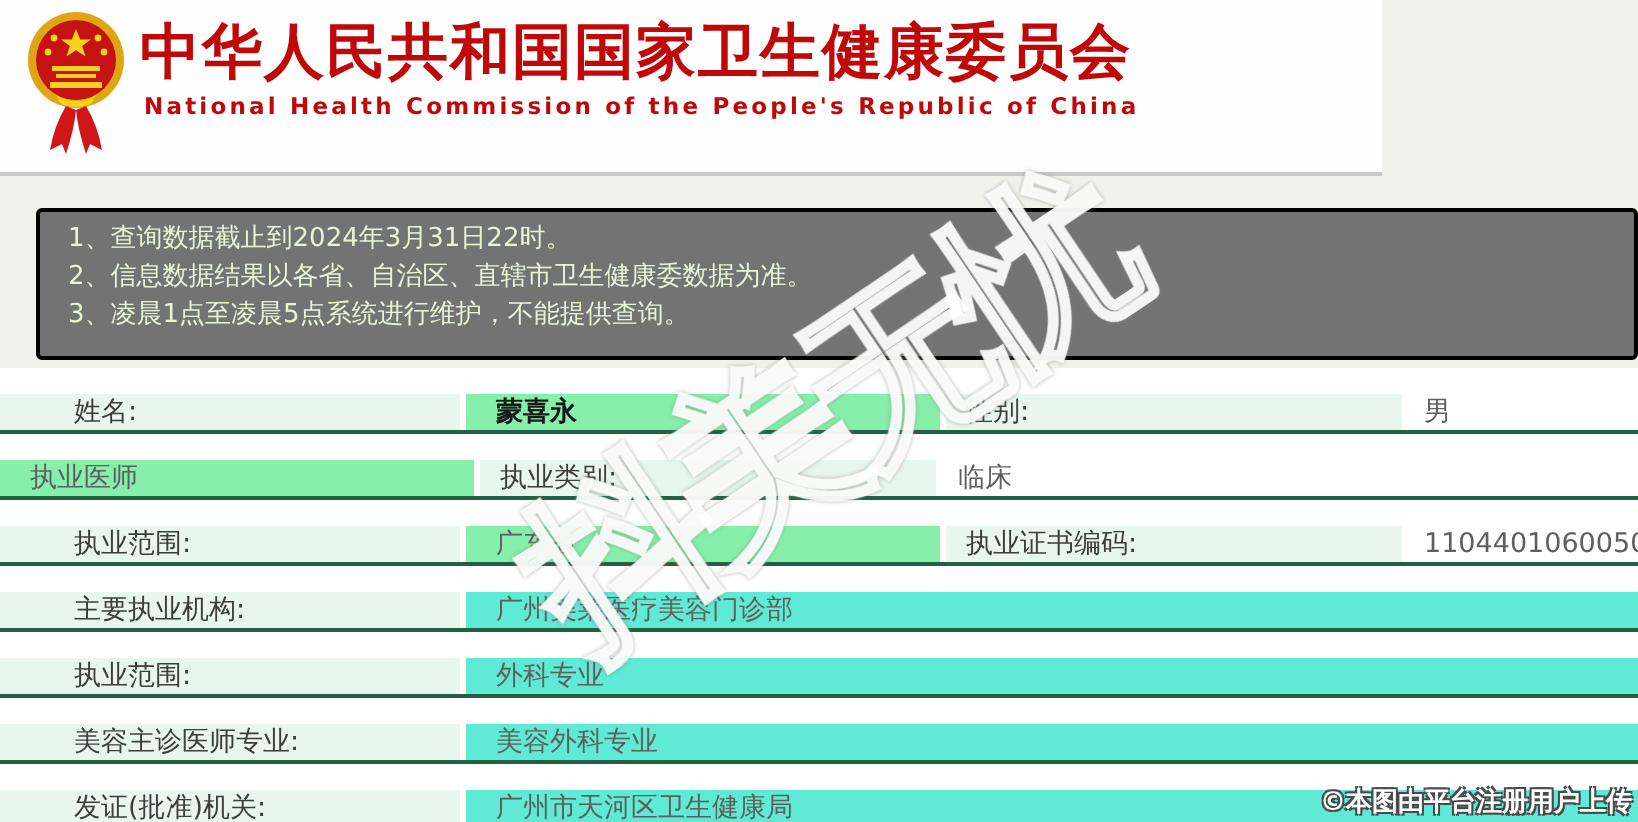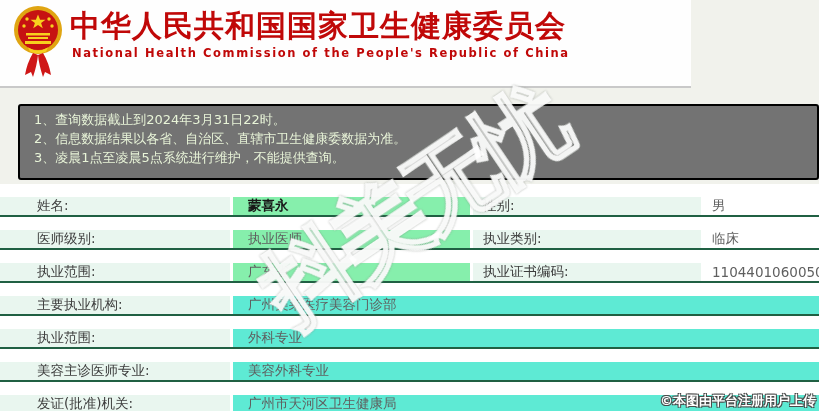--- a/index.html
+++ b/index.html
@@ -100,21 +100,20 @@
   </div>
 
   <div class="table">
       <div class="row">
         <div class="cell label c1">姓名:</div>
         <div class="cell c2 bold-val">蒙喜永</div>
         <div class="cell label c3">性别:</div>
         <div class="cell c4">男</div>
       </div>
       <div class="row">
-        <div class="cell label c1">医师级别:</div>
         <div class="cell c2">执业医师</div>
         <div class="cell label c3">执业类别:</div>
         <div class="cell c4">临床</div>
       </div>
       <div class="row">
         <div class="cell label c1">执业范围:</div>
         <div class="cell c2">广东省</div>
         <div class="cell label c3">执业证书编码:</div>
         <div class="cell c4">110440106005083</div>
       </div>

